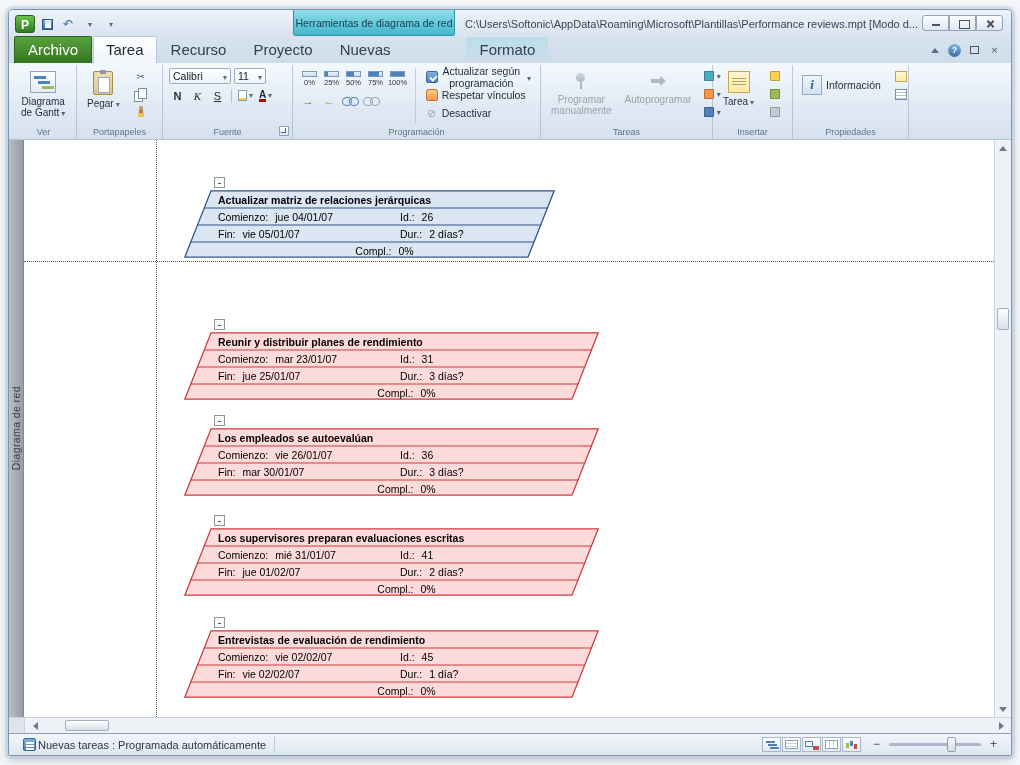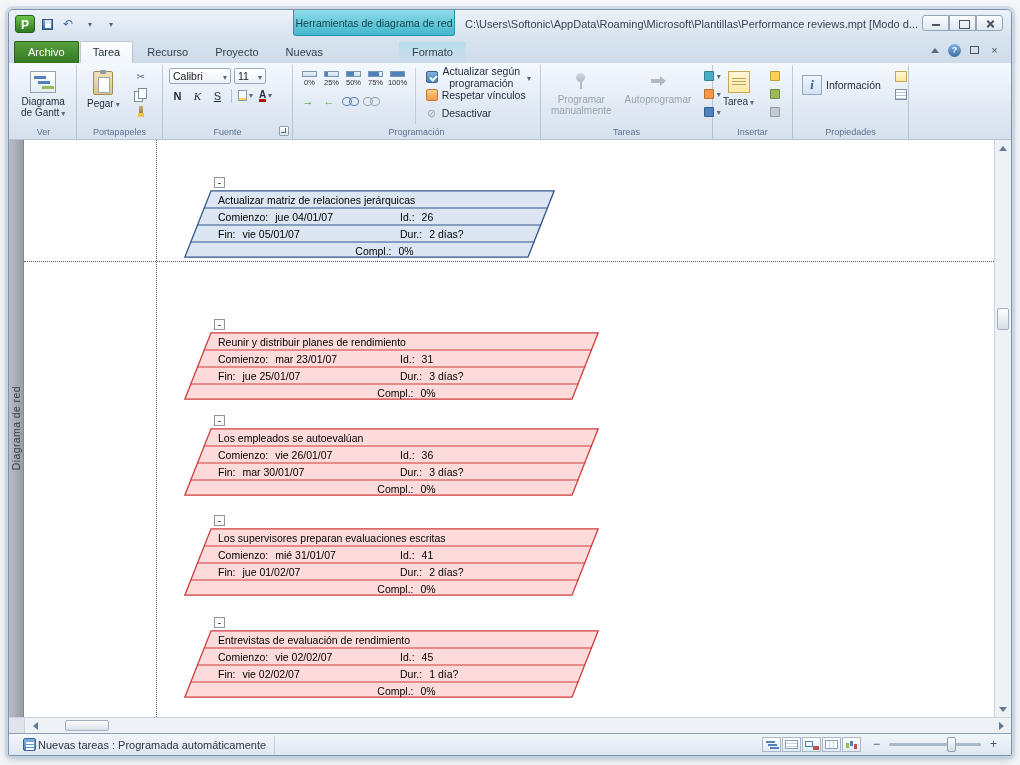--- a/index.html
+++ b/index.html
@@ -38,21 +38,21 @@
   .wbtn.min { border-radius:3px 0 0 3px; }
   .wbtn.cls { border-radius:0 3px 3px 0; }
   .wbtn.min::before { content:""; position:absolute; left:9px; bottom:4px; width:8px; height:2px; background:#4a5360; }
   .wbtn.max::before { content:""; position:absolute; left:9px; top:4px; width:9px; height:7px; border:1.5px solid #4a5360; }
   .wbtn.cls::before, .wbtn.cls::after { content:""; position:absolute; left:9px; top:7px; width:9px; height:2px; background:#4a5360; }
   .wbtn.cls::before { transform:rotate(45deg); } .wbtn.cls::after { transform:rotate(-45deg); }
 
   
   .tabrow { position:relative; height:25px; background:linear-gradient(#d8e3ef,#cedbe9);
             display:flex; align-items:flex-end; padding-left:5px; }
-  .tab { font-size:11px; color:#33414f; padding:4px 12px 5px; margin-right:1px;
+  .tab { font-size:15px; color:#33414f; padding:4px 12px 5px; margin-right:1px;
          border:1px solid transparent; border-bottom:none; border-radius:2px 2px 0 0; }
   .tab.file { background:linear-gradient(#56a23c,#357722); border-color:#2b611b; color:#fff; padding:4px 13px 5px; }
   .tab.active { background:linear-gradient(#ffffff,#f0f5fb); border-color:#b9c7d8; color:#1f2a38; }
   .tab.formato { margin-left:62px; background:linear-gradient(rgba(126,213,228,.35), rgba(126,213,228,0)); }
   .tabrow-right { position:absolute; right:8px; top:4px; display:flex; gap:3px; align-items:center; }
   .tr-btn { width:17px; height:16px; display:flex; align-items:center; justify-content:center;
             font-size:9px; color:#49586b; border:1px solid transparent; border-radius:2px; }
   .helpdot { width:13px; height:13px; border-radius:50%; background:linear-gradient(#7db3e8,#3c6ea5);
              color:#fff; font-size:9px; font-weight:bold; line-height:13px; text-align:center; }
   .tri-up { width:0; height:0; border-left:4px solid transparent; border-right:4px solid transparent; border-bottom:5px solid #5c6b7e; }
@@ -158,21 +158,21 @@
   .canvas { position:relative; flex:1; background:#fff; overflow:hidden; }
   .pb-v { position:absolute; left:132px; top:0; bottom:0; border-left:1px dotted #525a64; }
   .pb-h { position:absolute; top:121px; left:0; right:0; border-top:1px dotted #525a64; }
   .nodelayer { position:absolute; inset:0; }
 
   .node { position:absolute; }
   .node svg { position:absolute; left:0; top:0; }
   .collapse { position:absolute; left:30px; top:-13px; width:11px; height:11px; background:#f8fafc;
               border:1px solid #8e959d; color:#222; font-size:10px; line-height:7px; text-align:center; padding:0; }
   .ntext { position:absolute; left:34px; top:0; right:4px; bottom:0; font-size:10.5px; color:#000; }
-  .nt  { position:absolute; left:0; top:4px; font-weight:normal; white-space:nowrap; }
+  .nt  { position:absolute; left:0; top:4px; font-weight:bold; white-space:nowrap; }
   .nr  { position:absolute; left:0; right:0; white-space:nowrap; }
   .nr1 { top:21px; } .nr2 { top:38px; } .nr3 { top:55px;text-align:center; }
   .c2  { position:absolute; left:182px; }
   .nlbl { margin-right:7px; }
 
   
   .vscroll { width:17px; background:#eef2f6; border-left:1px solid #c9d2dd; position:relative; }
   .sarrow { position:absolute; left:0; right:0; height:16px; display:flex; align-items:center; justify-content:center; }
   .sarrow.up { top:0; } .sarrow.down { bottom:0; }
   .t-up { width:0; height:0; border-left:4px solid transparent; border-right:4px solid transparent; border-bottom:5px solid #66798f; }

